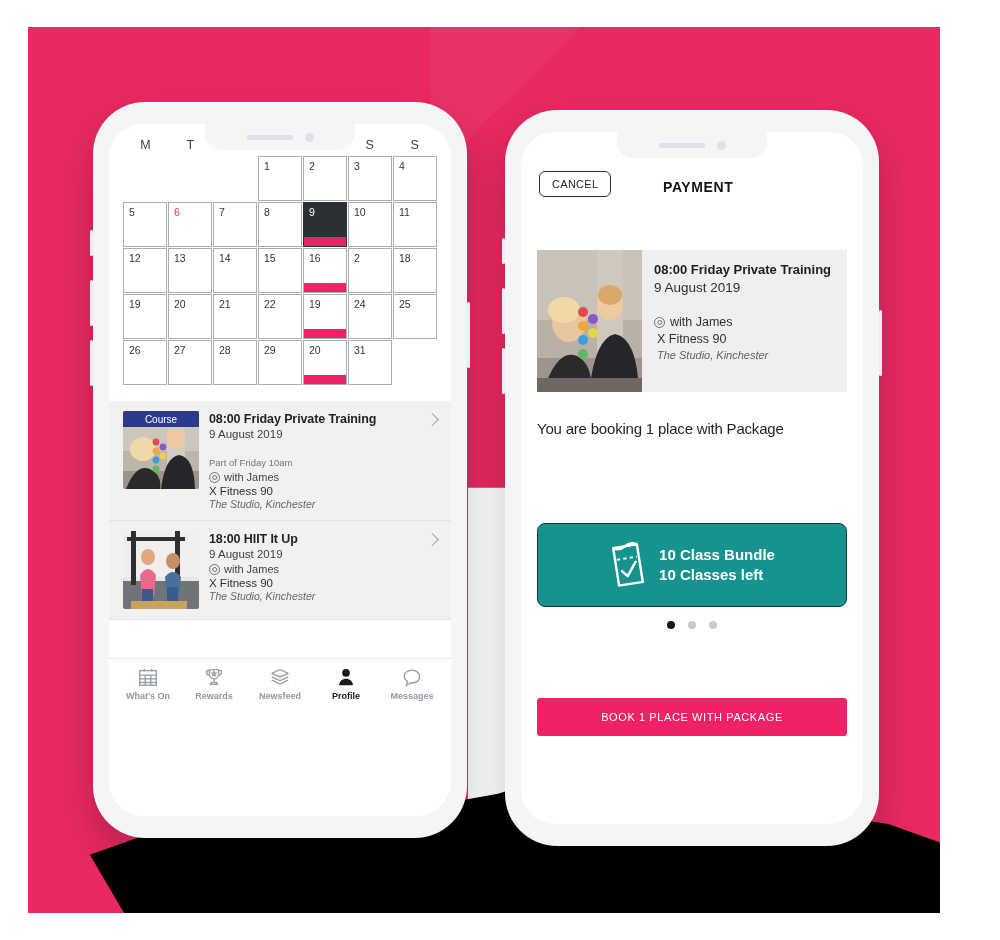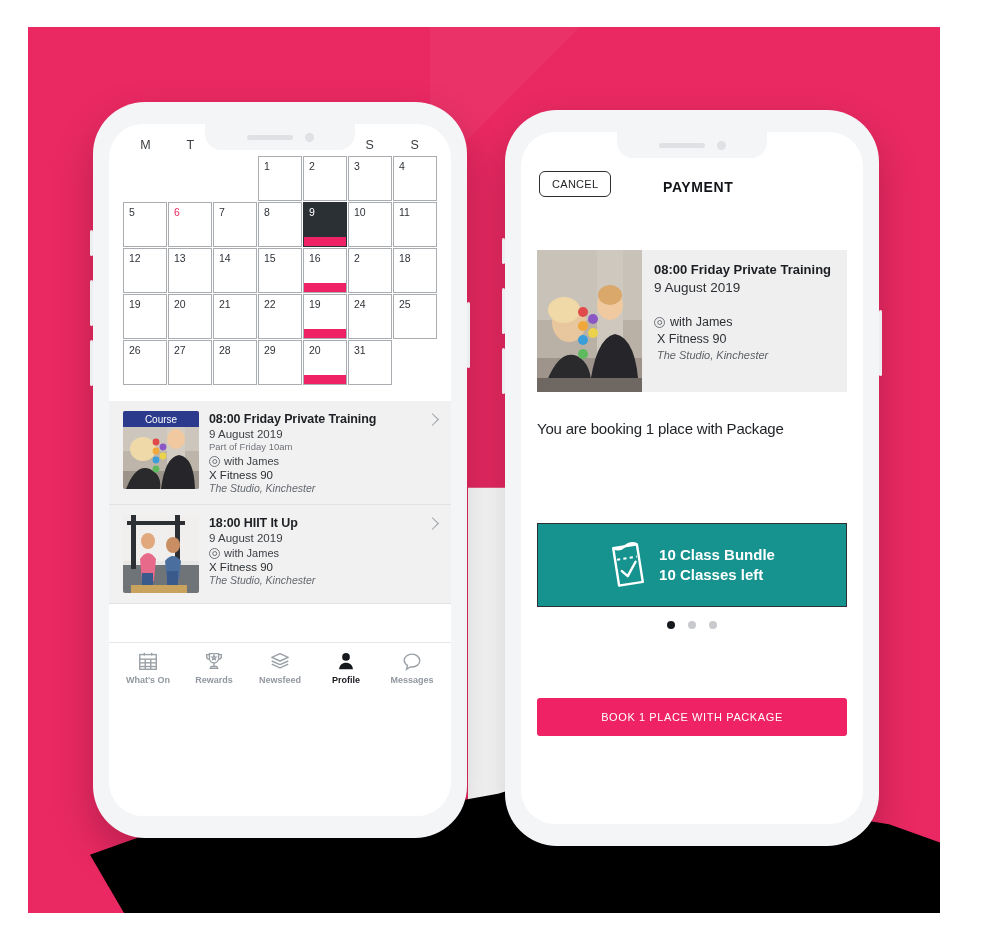--- a/index.html
+++ b/index.html
@@ -137,21 +137,21 @@
   }
   .ribbon {
     position: absolute; top: 0; left: 0; right: 0; height: 16px;
     background: #2b3a8c; color: #fff; font-size: 10px;
     display: flex; align-items: center; justify-content: center;
     z-index: 3;
   }
   .item-body { flex: 1; min-width: 0; padding-top: 1px; }
   .it-title { font-size: 12.5px; font-weight: bold; color: #1d2024; letter-spacing: -.1px; }
   .it-date  { font-size: 11.5px; color: #3b3f44; margin-top: 2px; }
-  .it-sub   { font-size: 9.5px; color: #70757b; margin-top: 1px; }
+  .it-sub   { font-size: 9.5px; color: #70757b; margin-top: 17px; }
   .it-with  { font-size: 11px; color: #3b3f44; margin-top: 3px; display: flex; align-items: center; gap: 4px; }
   .it-pkg   { font-size: 11.5px; color: #2b2f33; margin-top: 2px; }
   .it-loc   { font-size: 10.5px; color: #63686e; font-style: italic; margin-top: 1px; }
   .chev-right-lg {
     align-self: flex-start; margin-top: 4px;
     width: 9px; height: 9px;
     border-top: 1.6px solid #9aa0a6; border-right: 1.6px solid #9aa0a6;
     transform: rotate(45deg);
   }
   .person-ico {
@@ -199,21 +199,21 @@
   .bc-pkg   { font-size: 12.5px; color: #2c3035; margin-top: 3px; padding-left: 3px; }
   .bc-loc   { font-size: 11px; color: #5c6views; }
   .bc-loc   { font-size: 11px; color: #5c6166; font-style: italic; margin-top: 3px; padding-left: 3px; }
 
   .booking-note {
     margin: 28px 16px 0 16px; font-size: 15px; color: #1d2024; letter-spacing: -.2px;
   }
 
   .pkg-card {
     margin: 86px 16px 0 16px; height: 84px;
-    background: #17938f; border: 1.5px solid #2b3035; border-radius: 0;
+    background: #17938f; border: 1.5px solid #2b3035; border-radius: 8px;
     display: flex; align-items: center; justify-content: center; gap: 12px;
     cursor: pointer;
   }
   .pkg-text { color: #fff; font-size: 15px; line-height: 1.35; font-weight: bold; }
 
   .dots { display: flex; justify-content: center; gap: 13px; margin-top: 14px; }
   .dot { width: 8px; height: 8px; border-radius: 50%; background: #c8cace; }
   .dot.active { background: #16191d; }
 
   .book-btn {

